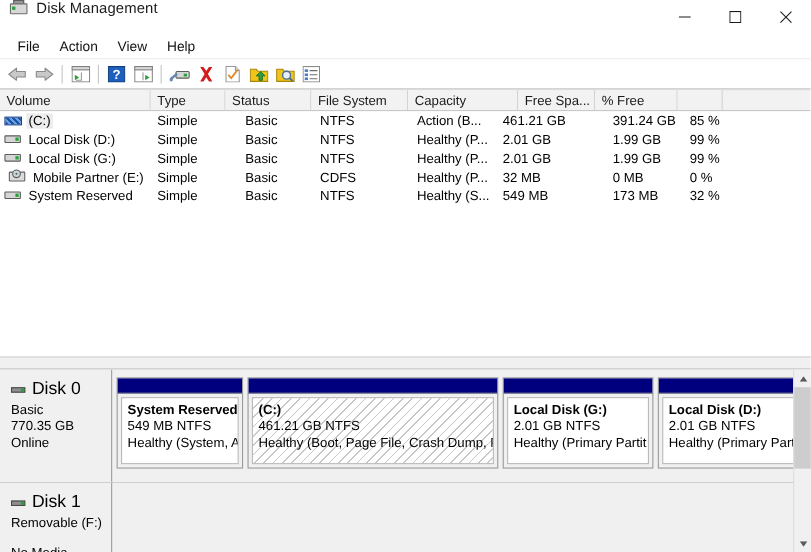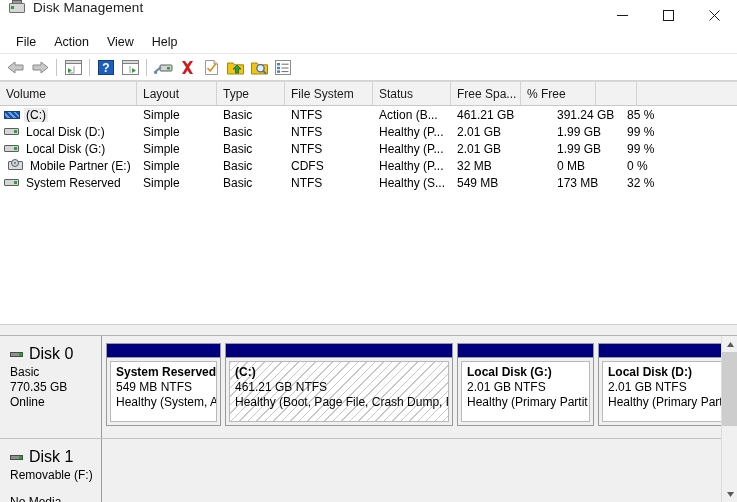--- a/index.html
+++ b/index.html
@@ -126,21 +126,21 @@
     position: absolute;
     left: 0;
     top: 81px;
     width: 737px;
     height: 243px;
     background: #ffffff;
     overflow: hidden;
   }
   .list-header {
     display: flex;
-    height: 25px;
+    height: 20px;
     background: #f2f2f2;
     border-top: 1px solid #d9d9d9;
     border-bottom: 1px solid #c8c8c8;
     box-sizing: border-box;
   }
   .hcell {
     box-sizing: border-box;
     border-right: 1px solid #d2d2d2;
     padding-left: 6px;
     display: flex;
@@ -492,24 +492,24 @@
       <line x1="6.5" y1="8" x2="13.5" y2="8" stroke="#6b6b6b"></line>
       <line x1="6.5" y1="11.6" x2="13.5" y2="11.6" stroke="#6b6b6b"></line>
     </svg>
   </div>
 
 </div>
 
 <div class="list-pane">
   <div class="list-header" id="list-header">
       <div class="hcell" style="width: 137px; flex: 0 0 137px;">Volume</div>
-      <div class="hcell" style="width: 80px; flex: 0 0 80px;">Layout</div>
       <div class="hcell" style="width: 68px; flex: 0 0 68px;">Type</div>
+      <div class="hcell" style="width: 78px; flex: 0 0 78px;">Status</div>
       <div class="hcell" style="width: 88px; flex: 0 0 88px;">File System</div>
-      <div class="hcell" style="width: 78px; flex: 0 0 78px;">Status</div>
+      <div class="hcell" style="width: 100px; flex: 0 0 100px;">Capacity</div>
       <div class="hcell" style="width: 70px; flex: 0 0 70px;">Free Spa...</div>
       <div class="hcell" style="width: 75px; flex: 0 0 75px;">% Free</div>
       <div class="hcell" style="width: 41px; flex: 0 0 41px;"></div>
     </div>
   <div class="rows" id="list-rows">
       <div class="row selected">
         <div class="cell vol" style="width: 137px; flex: 0 0 137px;">
           <div class="vicon sel"></div>
           <span class="vol-label">(C:)</span>
         </div>

